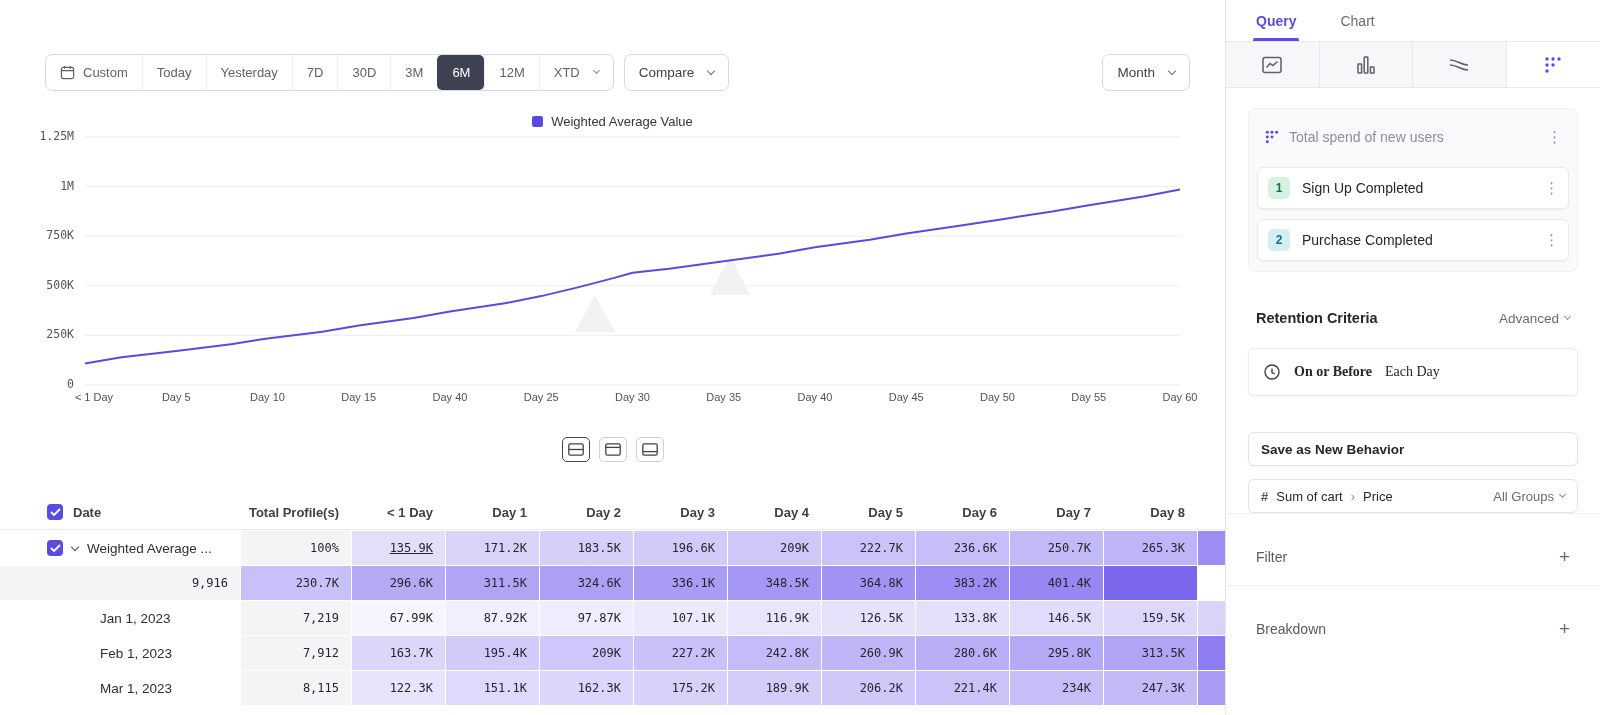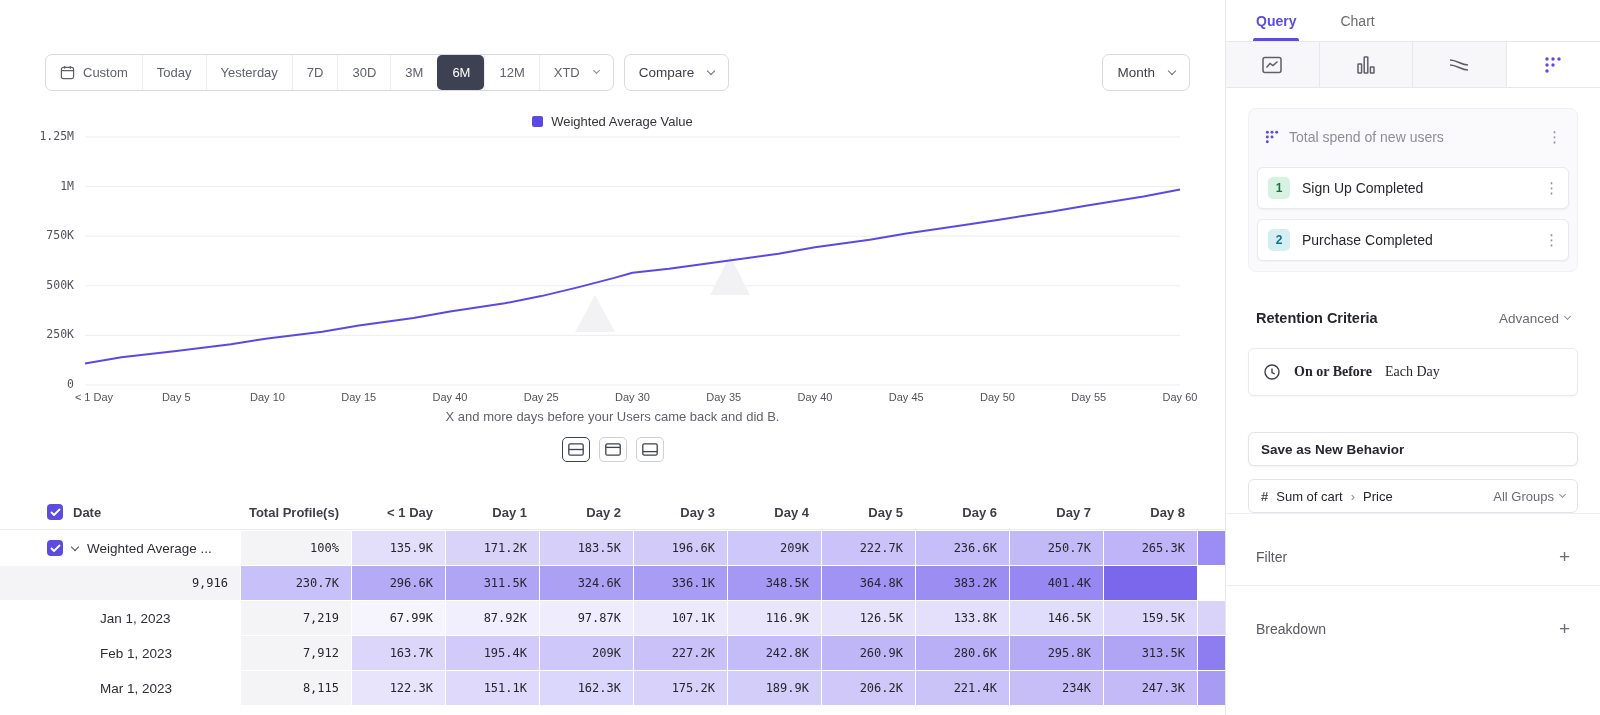--- a/index.html
+++ b/index.html
@@ -181,21 +181,20 @@
           <div class="xlab" style="left: 410px; top: 391px;">Day 40</div>
           <div class="xlab" style="left: 501.25px; top: 391px;">Day 25</div>
           <div class="xlab" style="left: 592.5px; top: 391px;">Day 30</div>
           <div class="xlab" style="left: 683.75px; top: 391px;">Day 35</div>
           <div class="xlab" style="left: 775px; top: 391px;">Day 40</div>
           <div class="xlab" style="left: 866.25px; top: 391px;">Day 45</div>
           <div class="xlab" style="left: 957.5px; top: 391px;">Day 50</div>
           <div class="xlab" style="left: 1048.75px; top: 391px;">Day 55</div>
           <div class="xlab" style="left: 1140px; top: 391px;">Day 60</div>
         </div>
-      <div class="caption">X and more days before your Users came back and did B.</div>
     </div>
 
     <div class="toggles">
       <button class="toggle active">
         <svg width="16" height="13" viewBox="0 0 16 13" fill="none" stroke="currentColor" stroke-width="1.3">
           <rect x="0.8" y="0.8" width="14.4" height="11.4" rx="1.5"></rect>
             <line x1="0.8" y1="6.5" x2="15.2" y2="6.5"></line>
         </svg>
       </button>
       <button class="toggle">
@@ -238,21 +237,21 @@
           <div class="date-cell">
             <div class="cbx">
               <svg width="11" height="9" viewBox="0 0 11 9" fill="none" stroke="#fff" stroke-width="1.8" stroke-linecap="round" stroke-linejoin="round">
                 <polyline points="1.5,4.5 4,7 9.5,1.5"></polyline>
               </svg>
             </div>
             <span class="rowchev"></span>
             <span class="lbl trunc">Weighted Average ...</span>
           </div>
           <div class="dc tc">100%</div>
-          <div class="dc heat" style="background: rgb(227, 223, 251);">135.9K</div>
+          <div class="dc heat" style="background: rgb(227, 223, 251); text-decoration: underline;">135.9K</div>
           <div class="dc heat" style="background: rgb(217, 211, 250);">171.2K</div>
           <div class="dc heat" style="background: rgb(213, 207, 250);">183.5K</div>
           <div class="dc heat" style="background: rgb(210, 203, 249);">196.6K</div>
           <div class="dc heat" style="background: rgb(206, 199, 249);">209K</div>
           <div class="dc heat" style="background: rgb(202, 194, 248);">222.7K</div>
           <div class="dc heat" style="background: rgb(198, 190, 248);">236.6K</div>
           <div class="dc heat" style="background: rgb(194, 185, 247);">250.7K</div>
           <div class="dc heat" style="background: rgb(190, 180, 247);">265.3K</div>
           <div class="dc edge" style="background: rgb(155, 141, 243);"></div>
         </div>

